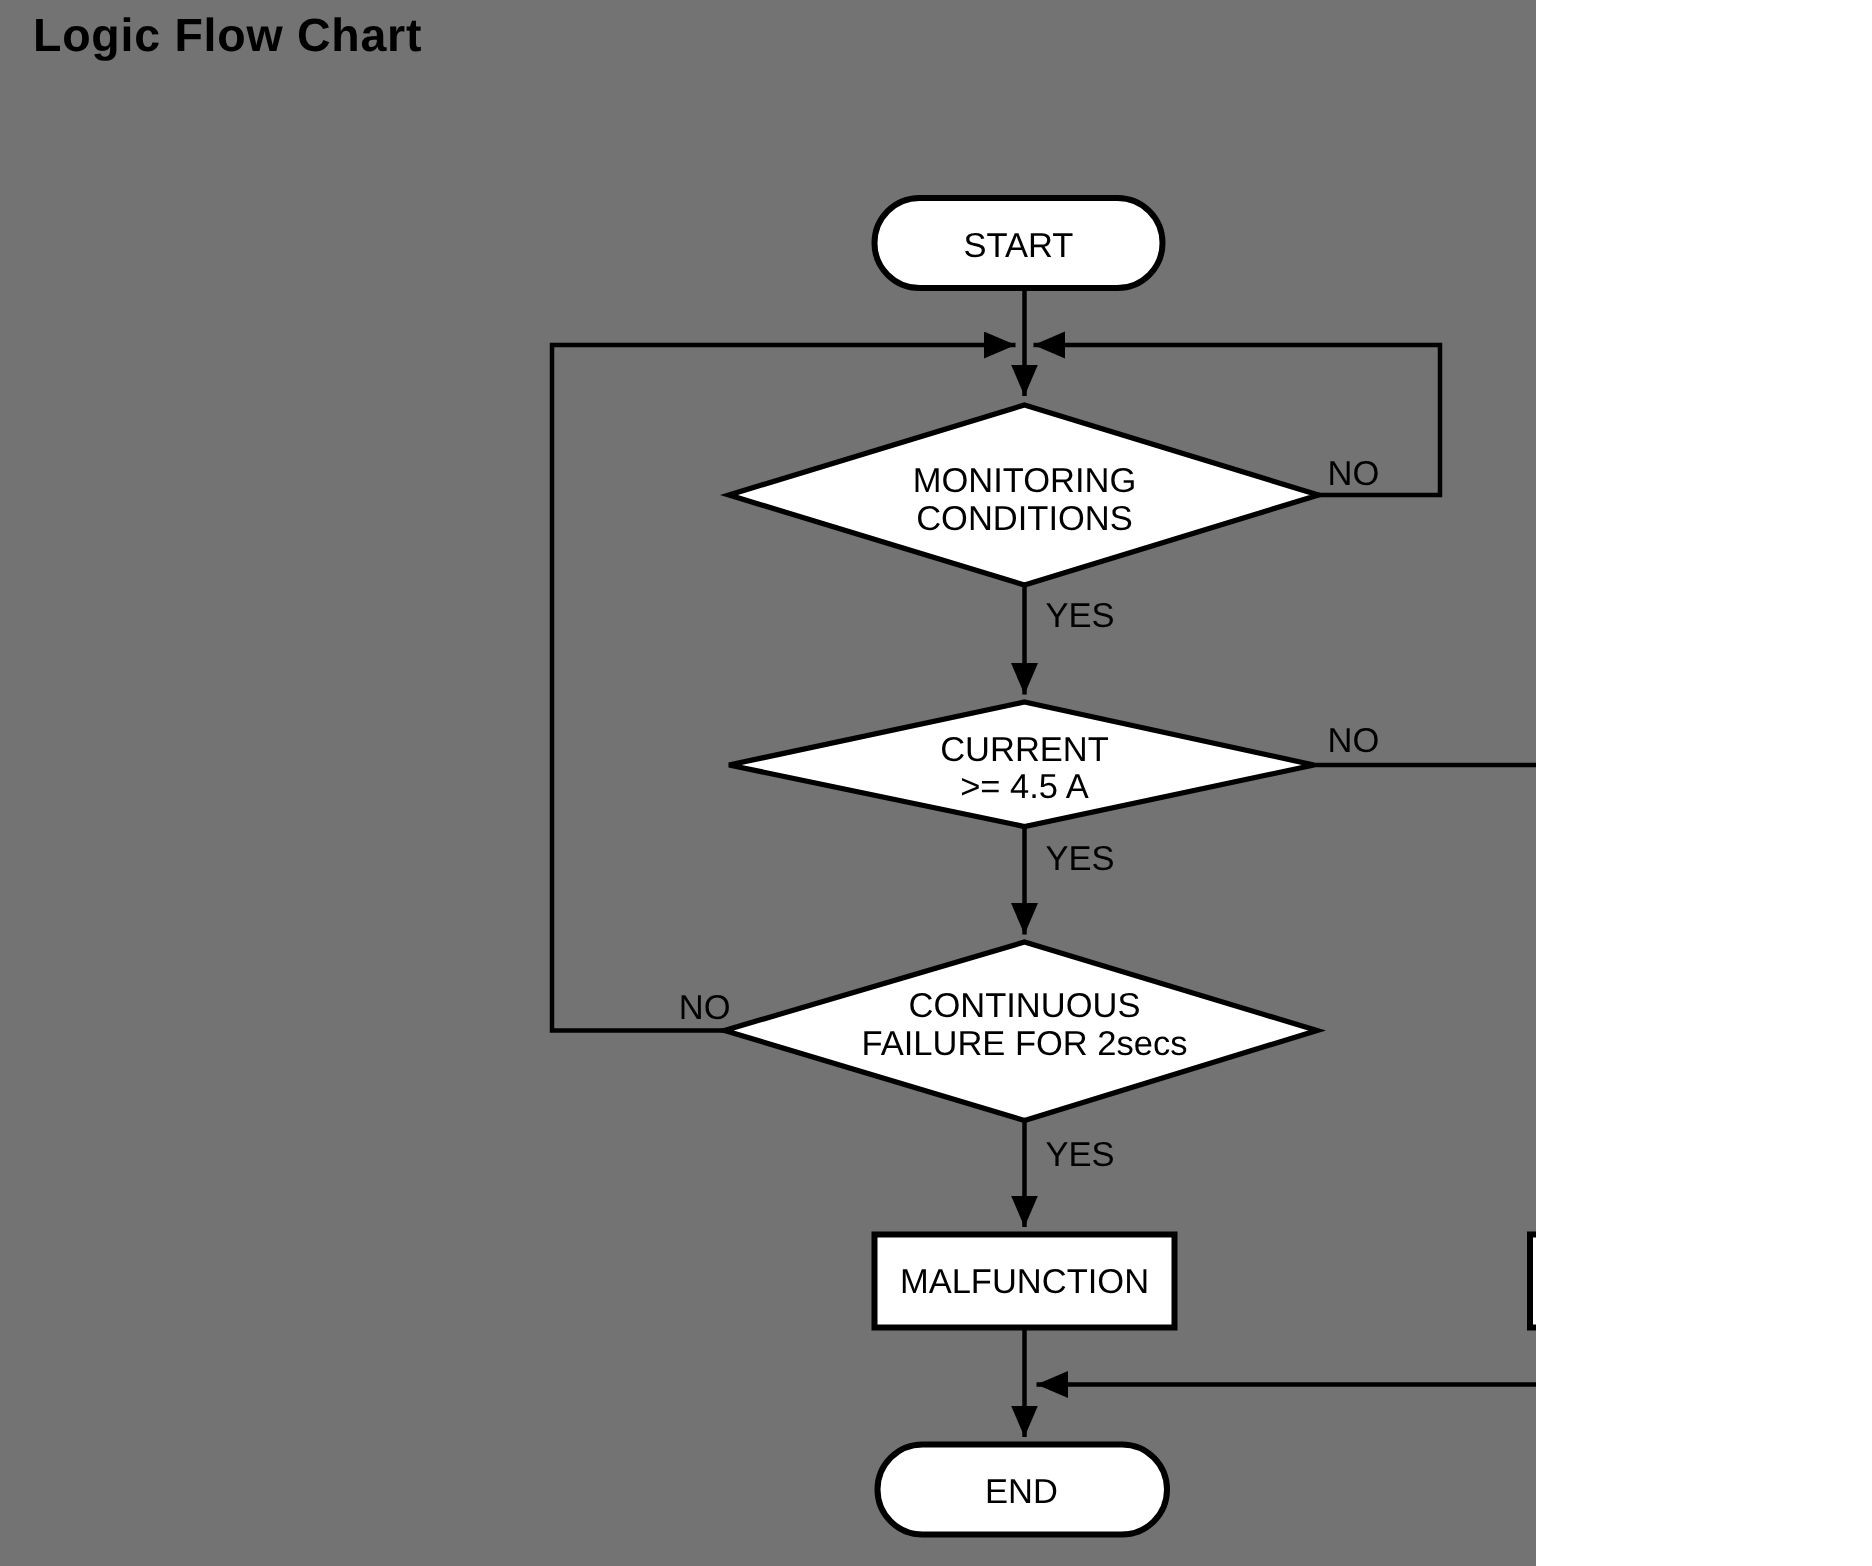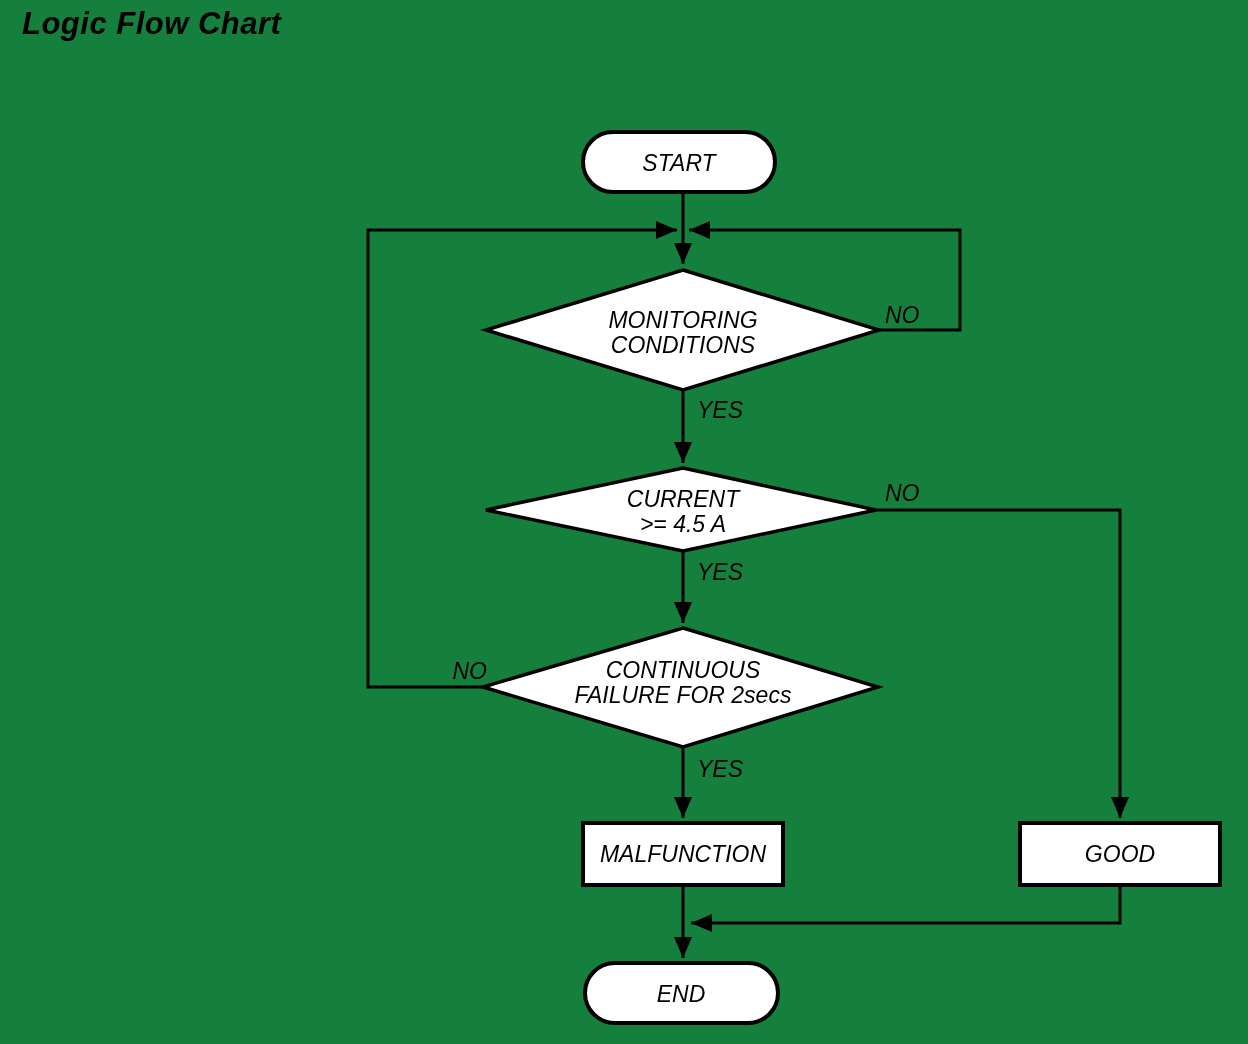--- a/index.html
+++ b/index.html
@@ -3,25 +3,24 @@
 <meta charset="utf-8">
 <style>
   html, body {
     margin: 0;
     padding: 0;
     background: #ffffff;
     font-family: "Liberation Sans", sans-serif;
   }
   .page {
     position: relative;
-    width: 1248px;
+    width: 1024px;
     height: 1044px;
-    background: #15803d;
+    background: #737373;
     overflow: hidden;
-    font-style: italic;
   }
   .page-title {
     position: absolute;
     left: 22px;
     top: 6px;
     margin: 0;
     font-size: 31px;
     font-weight: bold;
     color: #000000;
     letter-spacing: 0.5px;

